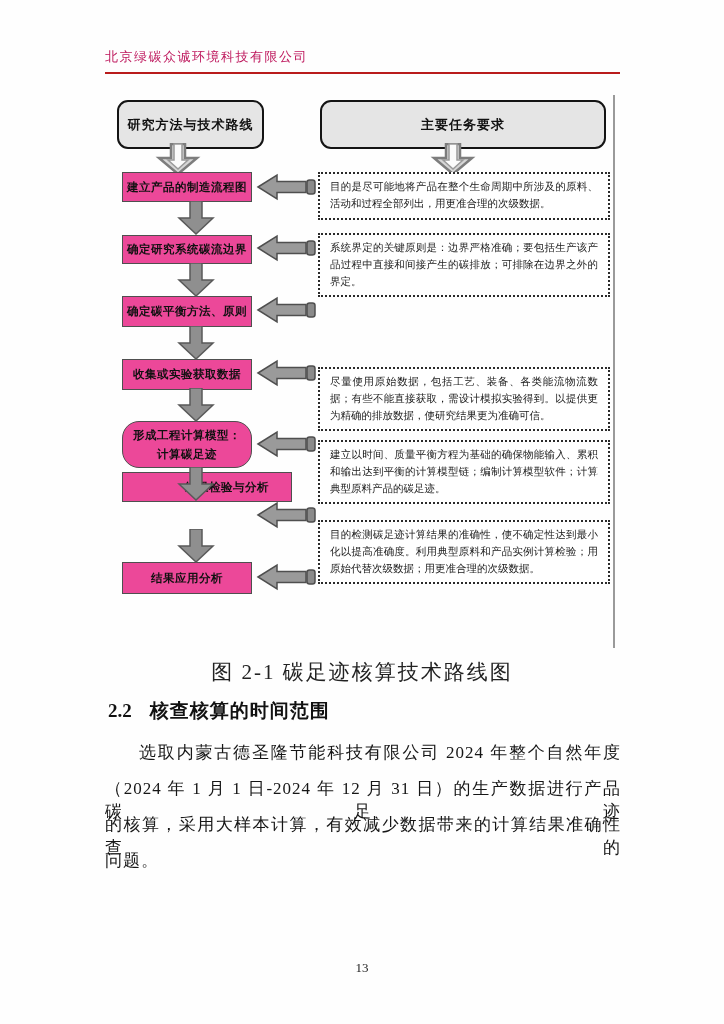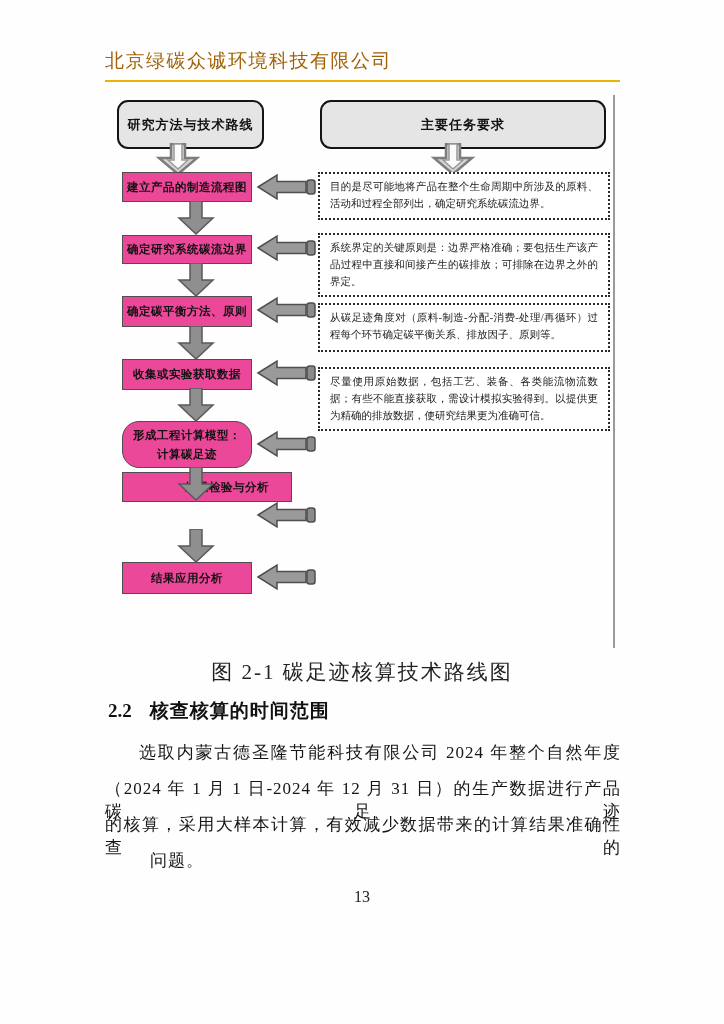--- a/index.html
+++ b/index.html
@@ -9,22 +9,22 @@
     margin:0 auto;
     background:#fefefe;
     font-family:"Liberation Serif","DejaVu Serif",serif;
     color:#1d1d1d;
     overflow:hidden;
   }
   
   .hdr{
     position:absolute;left:105px;top:48px;width:515px;
     display:flex;justify-content:space-between;align-items:flex-end;
-    padding-bottom:6px;border-bottom:2px solid #eab308;
-    font-size:19px;color:#a16207;
+    padding-bottom:6px;border-bottom:2px solid #b91c1c;
+    font-size:13px;color:#be185d;
   }
   .hdr-left{letter-spacing:1.5px;}
   .hdr-right{letter-spacing:.5px;}
   
   .fig{position:absolute;left:0;top:0;width:724px;height:660px;}
   .title-box{
     position:absolute;display:flex;align-items:center;justify-content:center;
     background:#e5e5e5;border:2.5px solid #141414;border-radius:11px;
     font-weight:bold;font-size:13px;letter-spacing:1px;color:#111;
   }
@@ -67,24 +67,24 @@
   .sec-head{
     position:absolute;left:108px;top:698px;width:512px;
     font-weight:bold;font-size:19px;letter-spacing:1px;color:#111;
   }
   .sec-head .num{margin-right:18px;letter-spacing:0;}
   .para{position:absolute;left:105px;width:516px;font-size:17px;color:#161616;}
   .pl{letter-spacing:1px;text-align:justify;text-align-last:justify;}
   .pl1{top:741px;padding-left:34px;width:482px;}
   .pl2{top:777px;}
   .pl3{top:813px;}
-  .pl4{top:849px;text-align:left;text-align-last:left;margin-left:45px;}
+  .pl4{top:849px;text-align:left;text-align-last:left;}
   .pagenum{
-    position:absolute;left:0;top:888px;width:724px;text-align:center;
-    font-size:16px;color:#222;
+    position:absolute;left:0;top:960px;width:724px;text-align:center;
+    font-size:13px;color:#222;
   }
 </style>
 </head>
 <body>
 
 <div class="page">
 
   <div class="hdr">
     <span class="hdr-left">北京绿碳众诚环境科技有限公司</span>
   </div>
@@ -153,24 +153,25 @@
       </svg>
     <svg class="arr" style="left:256px;top:501px;" width="62" height="28" viewBox="0 0 62 28">
         <path d="M2,14 L21,2 V8.5 H50 V19.5 H21 V26 Z" fill="#9a9a9a" stroke="#4f4f4f" stroke-width="1.5"></path>
         <rect x="51" y="7" width="8" height="14" rx="2.5" fill="#8a8a8a" stroke="#4f4f4f" stroke-width="1.5"></rect>
       </svg>
     <svg class="arr" style="left:256px;top:563px;" width="62" height="28" viewBox="0 0 62 28">
         <path d="M2,14 L21,2 V8.5 H50 V19.5 H21 V26 Z" fill="#9a9a9a" stroke="#4f4f4f" stroke-width="1.5"></path>
         <rect x="51" y="7" width="8" height="14" rx="2.5" fill="#8a8a8a" stroke="#4f4f4f" stroke-width="1.5"></rect>
       </svg>
 
-    <div class="task-box kb1">目的是尽可能地将产品在整个生命周期中所涉及的原料、活动和过程全部列出，确定研究系统碳流边界。</div>
+    <div class="task-box kb1">目的是尽可能地将产品在整个生命周期中所涉及的原料、活动和过程全部列出，用更准合理的次级数据。</div>
     <div class="task-box kb2">系统界定的关键原则是：边界严格准确；要包括生产该产品过程中直接和间接产生的碳排放；可排除在边界之外的界定。</div>
-    <div class="task-box kb3">从碳足迹角度对（原料-制造-分配-消费-处理/再循环）过程每个环节确定碳平衡关系、排放因子、原则等。</div>
     <div class="task-box kb4">尽量使用原始数据，包括工艺、装备、各类能流物流数据；有些不能直接获取，需设计模拟实验得到。以提供更为精确的排放数据，使研究结果更为准确可信。</div>
+    <div class="task-box kb5">建立以时间、质量平衡方程为基础的确保物能输入、累积和输出达到平衡的计算模型链；编制计算模型软件；计算典型原料产品的碳足迹。</div>
+    <div class="task-box kb6">目的检测碳足迹计算结果的准确性，使不确定性达到最小化以提高准确度。利用典型原料和产品实例计算检验；用原始代替次级数据；用更准合理的次级数据。</div>
 
     <div class="v-rule"></div>
 
     <div class="caption">图 2-1 碳足迹核算技术路线图</div>
   </div>
 
   <div class="sec-head">
     <span class="num">2.2</span><span>核查核算的时间范围</span>
   </div>
 

